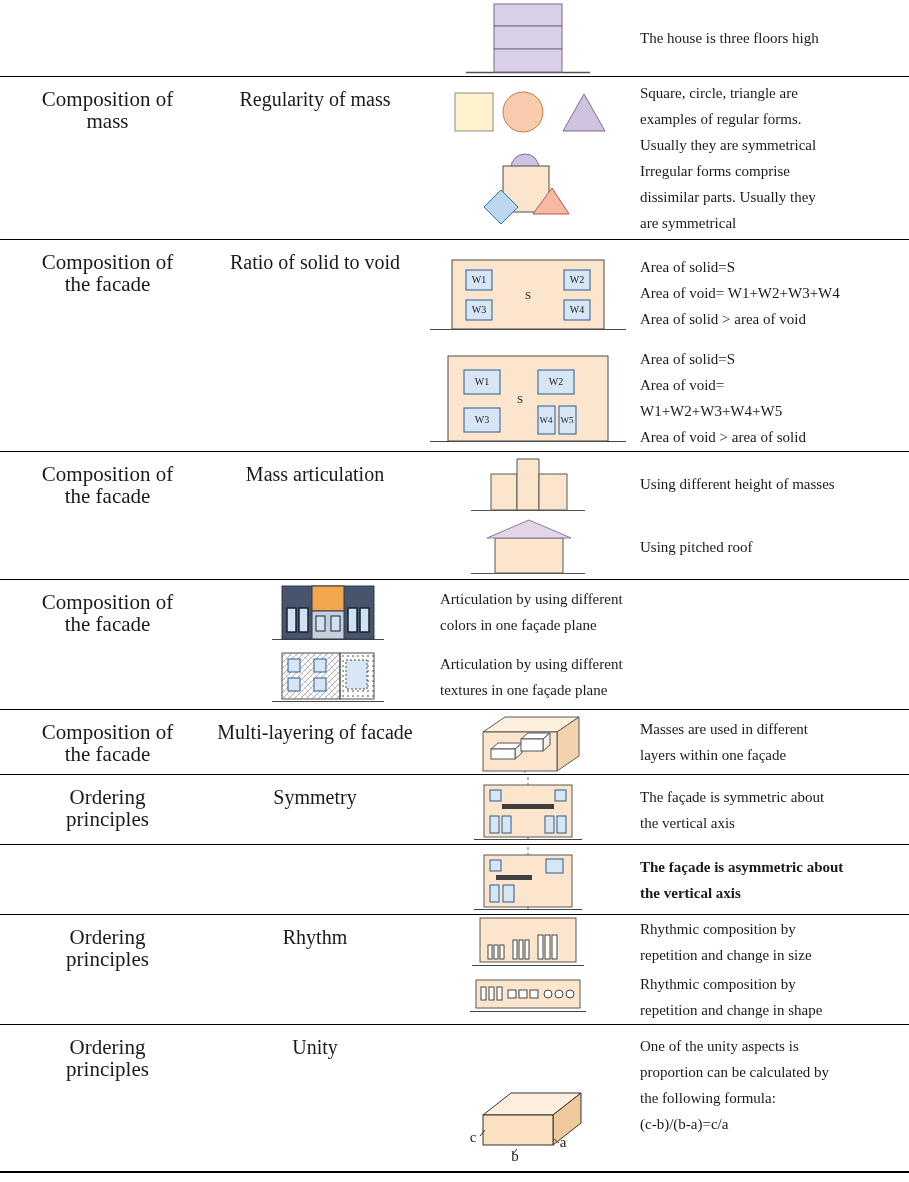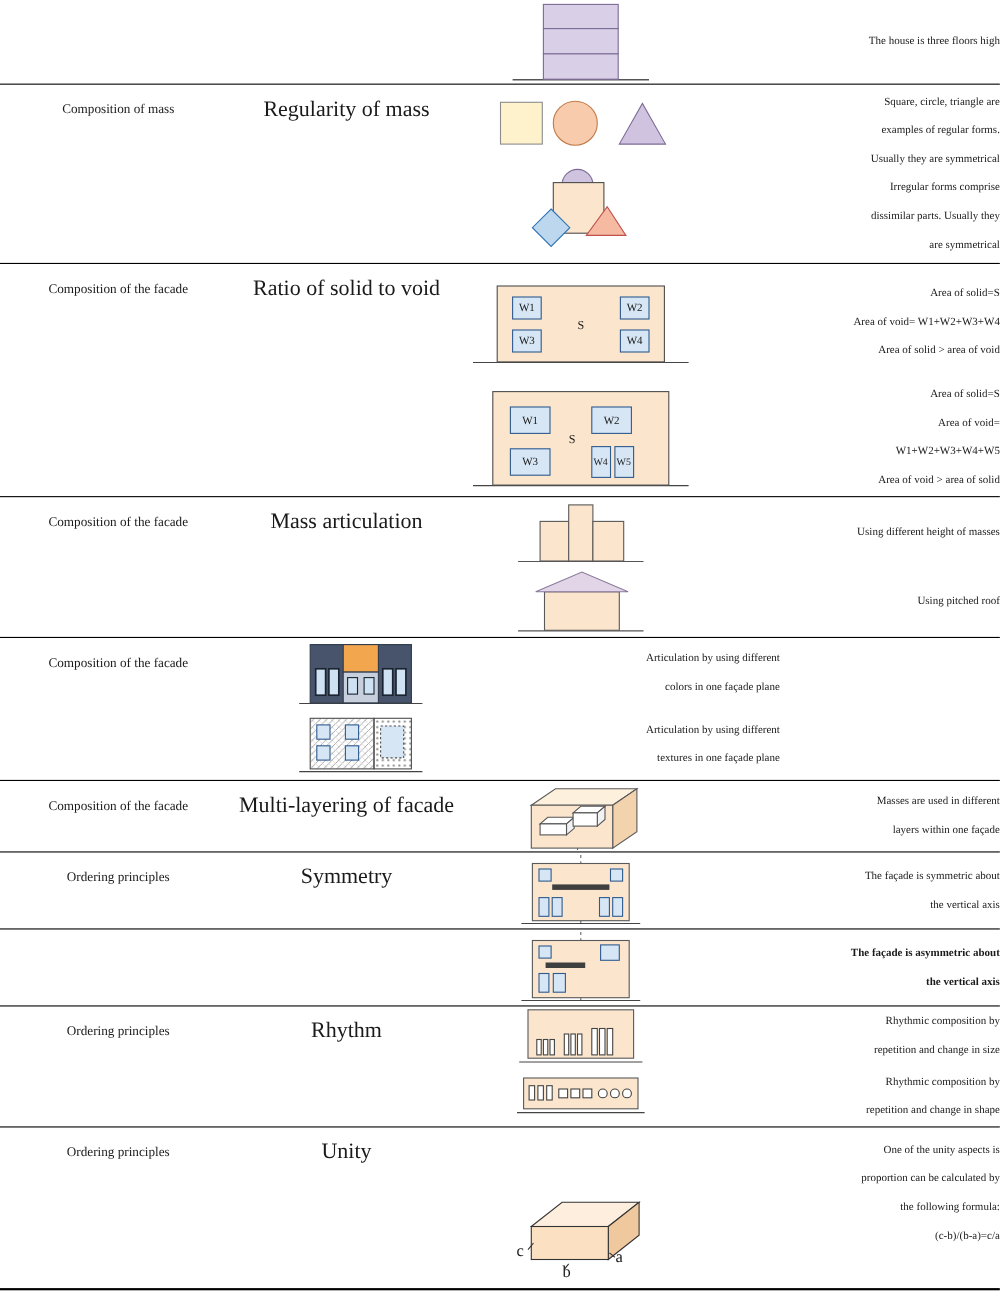--- a/index.html
+++ b/index.html
@@ -17,29 +17,29 @@
   .row-solid-void { height:212px; }
   .row-mass-art { height:128px; }
   .row-facade-art { height:130px; }
   .row-multi-layer { height:65px; }
   .row-symmetry { height:70px; }
   .row-asymmetry { height:70px;font-weight:bold; }
   .row-rhythm { height:110px; }
   .row-unity { height:148px; border-bottom-width:2px; }
 
   .col-cat { width:215px; display:flex; justify-content:center; padding-top:11px; }
-  .col-cat .inner { max-width:152px; text-align:center; font-size:12px; line-height:22px; }
+  .col-cat .inner { max-width:152px; text-align:center; font-size:21px; line-height:22px; }
   .col-prin { width:200px; display:flex; justify-content:center; padding-top:11px; }
   .col-prin .inner { max-width:198px; text-align:center; font-size:20px; line-height:22px; }
 
   .pair-stack { width:494px; display:flex; flex-direction:column; justify-content:space-evenly; }
   .pair { display:flex; align-items:center; flex:1; }
   .diagram-cell { width:225px; display:flex; flex-direction:column; align-items:center; justify-content:center; gap:14px; }
   .text-cell { width:269px; display:flex; flex-direction:column; justify-content:center; }
-  .tline { text-align:right; font-size:10px; line-height:26px; }
+  .tline { text-align:left; font-size:15px; line-height:26px; }
 
   .row-unity .pair { align-items:stretch; }
   .row-unity .text-cell { justify-content:flex-start; padding-top:8px; }
   .row-unity .diagram-cell { justify-content:flex-end; padding-bottom:6px; }
 
   svg { display:block; }
   svg text { font-family:"Liberation Serif", serif; fill:#1a1a1a; }
   .wlabel { font-size:10px; }
   .wlabel-sm { font-size:9px; }
   .slabel { font-size:11px; }

